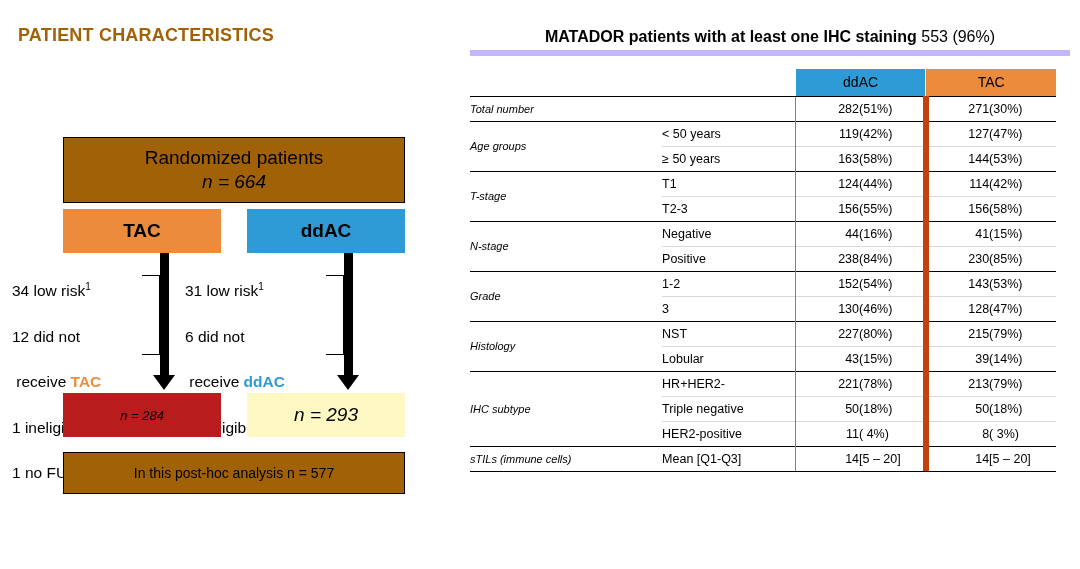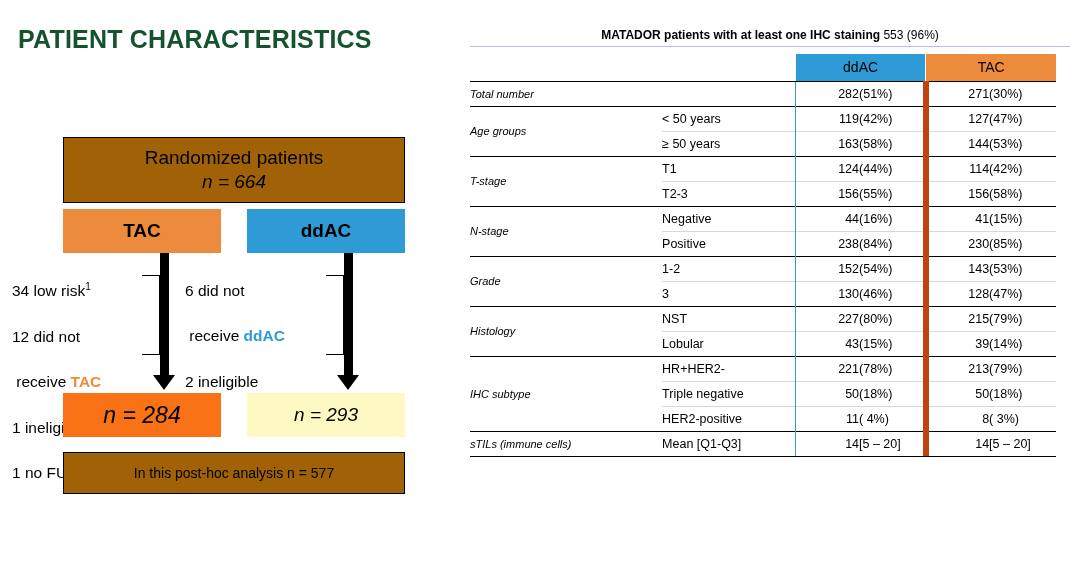--- a/index.html
+++ b/index.html
@@ -18,23 +18,23 @@
   
   #left-panel {
     position: absolute;
     left: 0; top: 0;
     width: 455px; height: 569px;
   }
 
   #page-title {
     position: absolute;
     left: 18px; top: 25px;
-    font-size: 25px;
-    font-weight: bold;
-    color: #14532d;
+    font-size: 18px;
+    font-weight: bold;
+    color: #a16207;
     letter-spacing: 0.2px;
   }
 
   .flow-box {
     position: absolute;
     border: 1px solid #000;
     display: flex;
     flex-direction: column;
     align-items: center;
     justify-content: center;
@@ -66,23 +66,23 @@
     background: #2E9BD6;
     border: none;
     font-size: 19px;
     font-weight: bold;
     color: #000;
   }
 
   #box-n284 {
     left: 63px; top: 393px;
     width: 158px; height: 44px;
-    background: #f97316;
+    background: #b91c1c;
     border: none;
-    font-size: 23px;
+    font-size: 13px;
   }
   #box-n293 {
     left: 247px; top: 393px;
     width: 158px; height: 44px;
     background: #fef9c3;
     border: none;
     font-size: 19px;
   }
 
   #box-posthoc {
@@ -134,24 +134,24 @@
 
   
   #right-panel {
     position: absolute;
     left: 470px; top: 28px;
     width: 600px;
   }
 
   #table-caption {
     text-align: center;
-    font-size: 12px;
+    font-size: 16px;
     padding-bottom: 4px;
-    border-bottom: 1px solid #c4b5fd;
-    margin-bottom: 7px;
+    border-bottom: 6px solid #c4b5fd;
+    margin-bottom: 13px;
   }
   #table-caption .cap-bold { font-weight: bold; }
   #table-caption .cap-norm { font-weight: normal; }
 
   table.chartab {
     border-collapse: collapse;
     width: 586px;
     font-size: 12.5px;
     table-layout: fixed;
   }
@@ -234,20 +234,21 @@
 
   <div class="note-block" id="note-left">
     <div><span>34 low risk</span><span class="sup">1</span></div>
     <div>12 did not</div>
     <div>&nbsp;<span>receive </span><span class="accent-tac">TAC</span></div>
     <div>1 ineligible</div>
     <div>1 no FU data</div>
   </div>
 
   <div class="note-block" id="note-right">
+    <div><span>31 low risk</span><span class="sup">1</span></div>
     <div>6 did not</div>
     <div>&nbsp;<span>receive </span><span class="accent-ddac">ddAC</span></div>
     <div>2 ineligible</div>
   </div>
 
   <div class="bracket" id="bracket-left"></div>
   <div class="bracket" id="bracket-right"></div>
 
   <div class="arrow-shaft" id="arrow1-shaft"></div>
   <div class="arrow-head" id="arrow1-head"></div>

